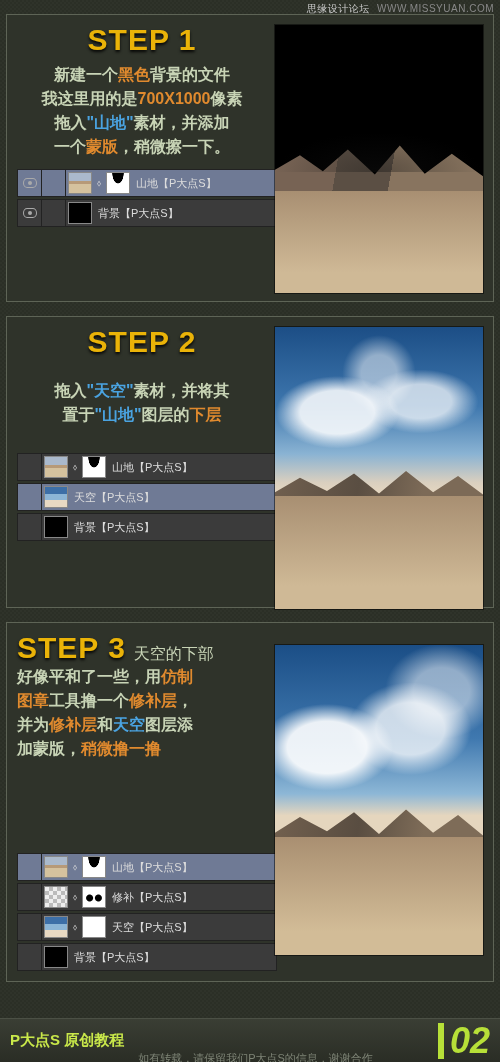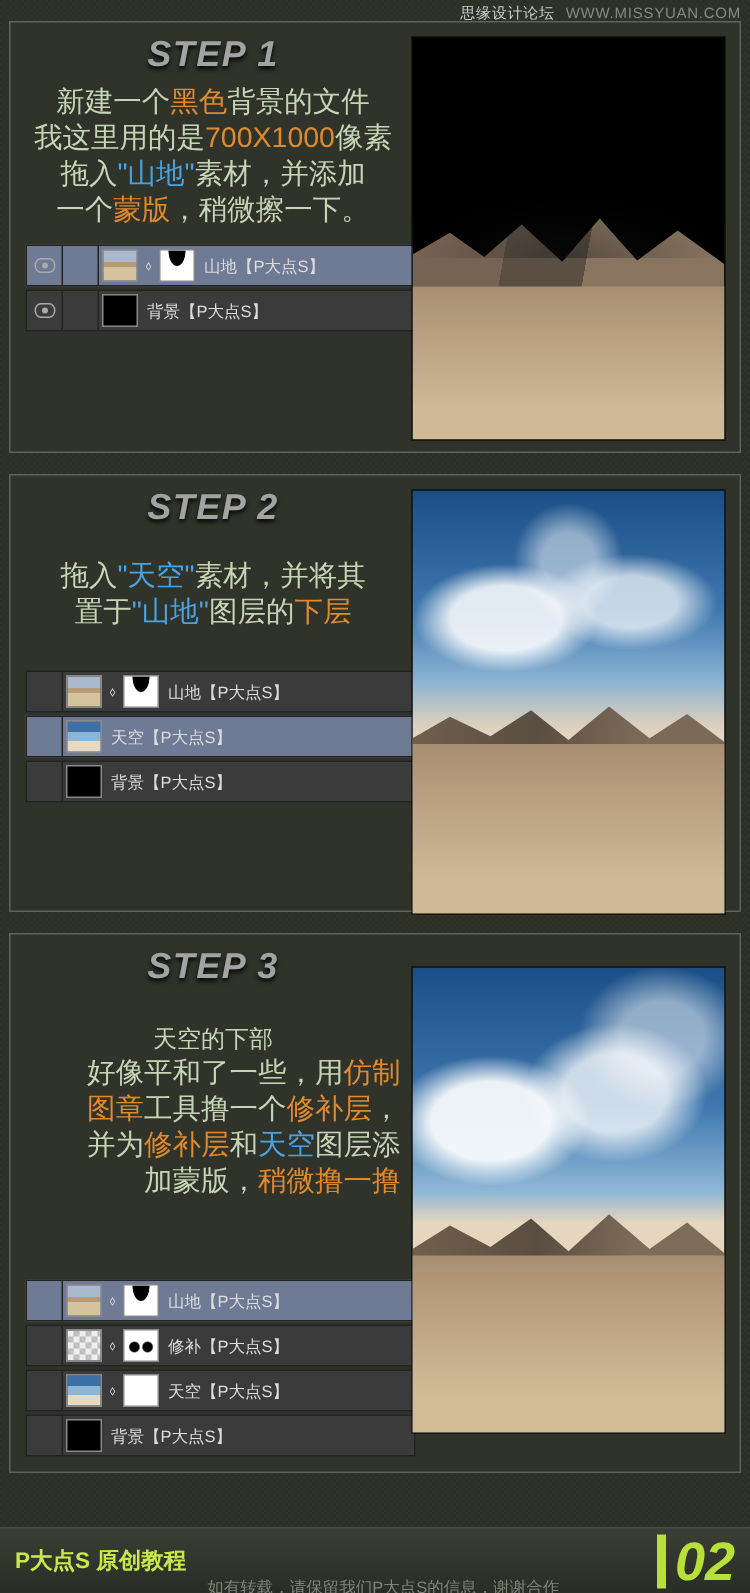--- a/index.html
+++ b/index.html
@@ -30,40 +30,40 @@
     padding: 8px 10px 10px 10px;
   }
   .panel .preview {
     position: absolute; right: 10px; top: 10px;
     width: 208px; background: #000;
     box-shadow: 0 0 0 1px rgba(0,0,0,.5);
   }
   .step-title {
     font-family: Impact, Arial, sans-serif;
     font-weight: 700;
-    font-style: italic;
-    font-size: 24px;
-    color: #a3a3a3;
+    font-size: 30px;
+    color: #eab308;
     text-shadow: 0 2px 3px rgba(0,0,0,.9);
     letter-spacing: 1px;
     text-align: center;
     width: 250px;
     margin-bottom: 6px;
   }
   .desc {
     width: 250px;
-    font-size: 19px;
+    font-size: 16px;
     line-height: 24px;
     text-align: center;
     color: #c8d4b6;
+    font-weight: bold;
   }
   .desc .hl-orange { color: #e08a2e; }
   .desc .hl-blue { color: #4aa3e0; }
   
-  .step3head { display:flex; align-items:center; gap:24px; width:250px;flex-direction:column;}
+  .step3head { display:flex; align-items:flex-end; gap:8px; width:250px;}
   .step3head .step-title{ width:auto; text-align:left; margin:0;}
   .step3head .firstline{ font-size:16px; color:#c8d4b6; text-align:left;}
   
   .layers { margin-top:10px; width:260px; }
   .layer-row {
     display:flex; align-items:center;
     background:#3b3b3b; border:1px solid #222;
     height:28px; margin-bottom:2px;
     font-size:11px; color:#ddd;
   }
@@ -145,21 +145,21 @@
   }
   .eye-icon{ width:14px;height:10px;border:1px solid #aaa;border-radius:60%/100%;position:relative;}
   .eye-icon::after{content:"";position:absolute;left:4px;top:2px;width:4px;height:4px;border-radius:50%;background:#aaa;}
 
   #panel1{ margin-top:14px; height:288px;}
   #panel2{ height:292px;}
   #panel3{ height:360px;}
   #panel1 .preview{ height:268px;}
   #panel2 .preview{ height:282px;}
   #panel3 .preview{ height:310px; top:22px;}
-  #panel3 .desc{ text-align:right;}
+  #panel3 .desc{ text-align:left;}
   #panel3 .layers{ position:absolute; bottom:8px; left:10px;}
 </style>
 </head>
 <body>
 
 <div class="watermark">
   <span class="cn">思缘设计论坛</span>
   <span>WWW.MISSYUAN.COM</span>
 </div>
 

